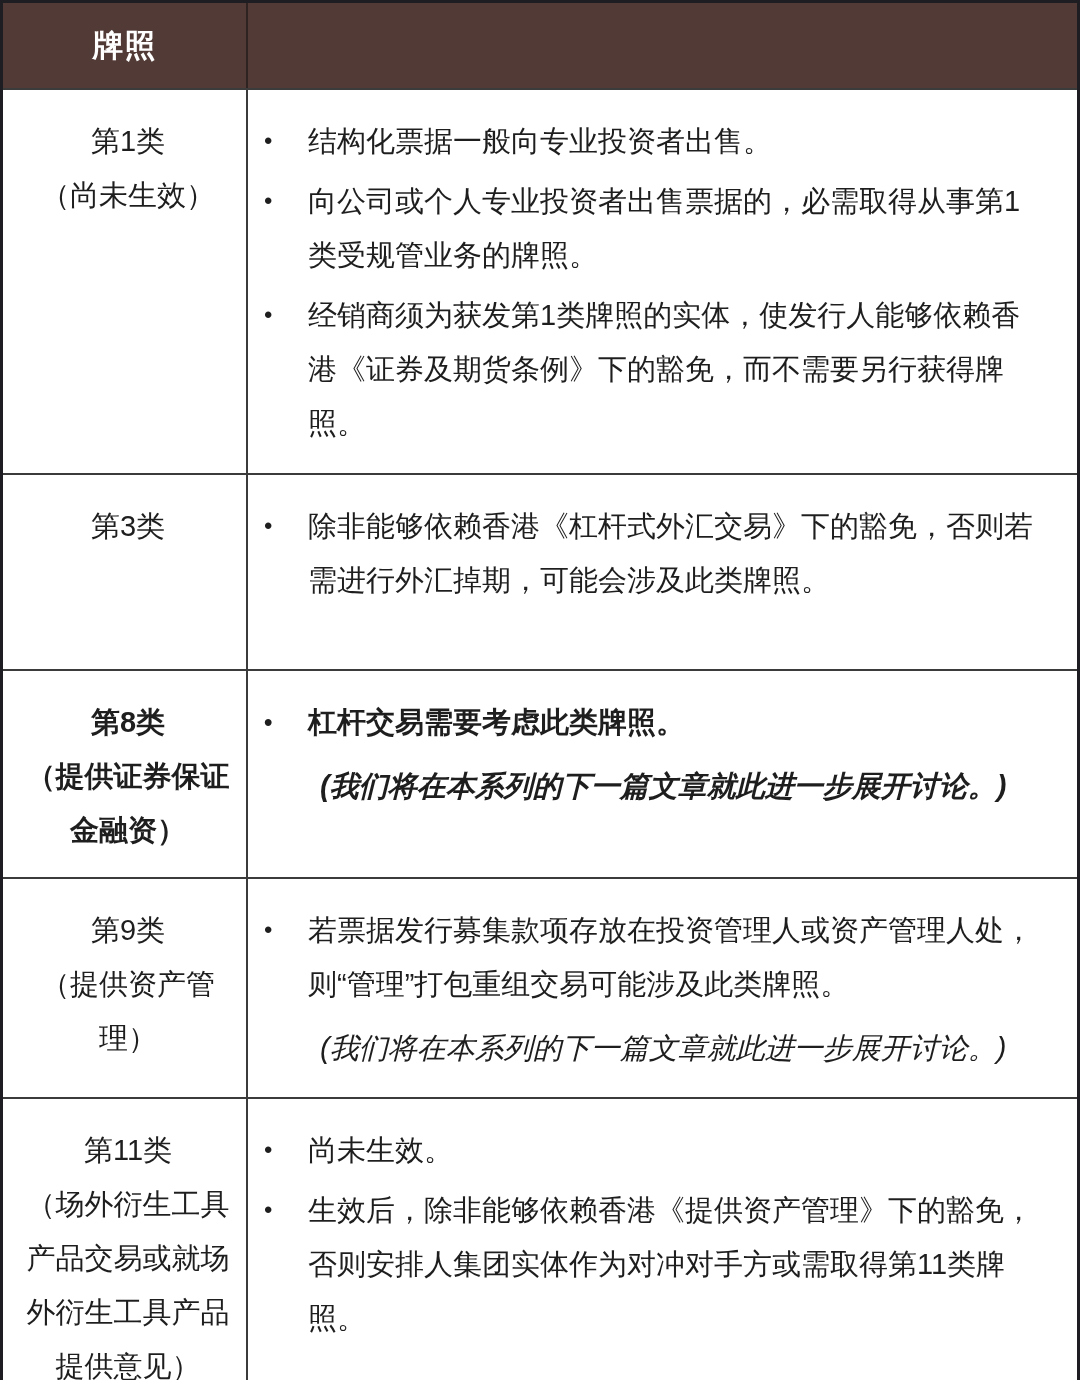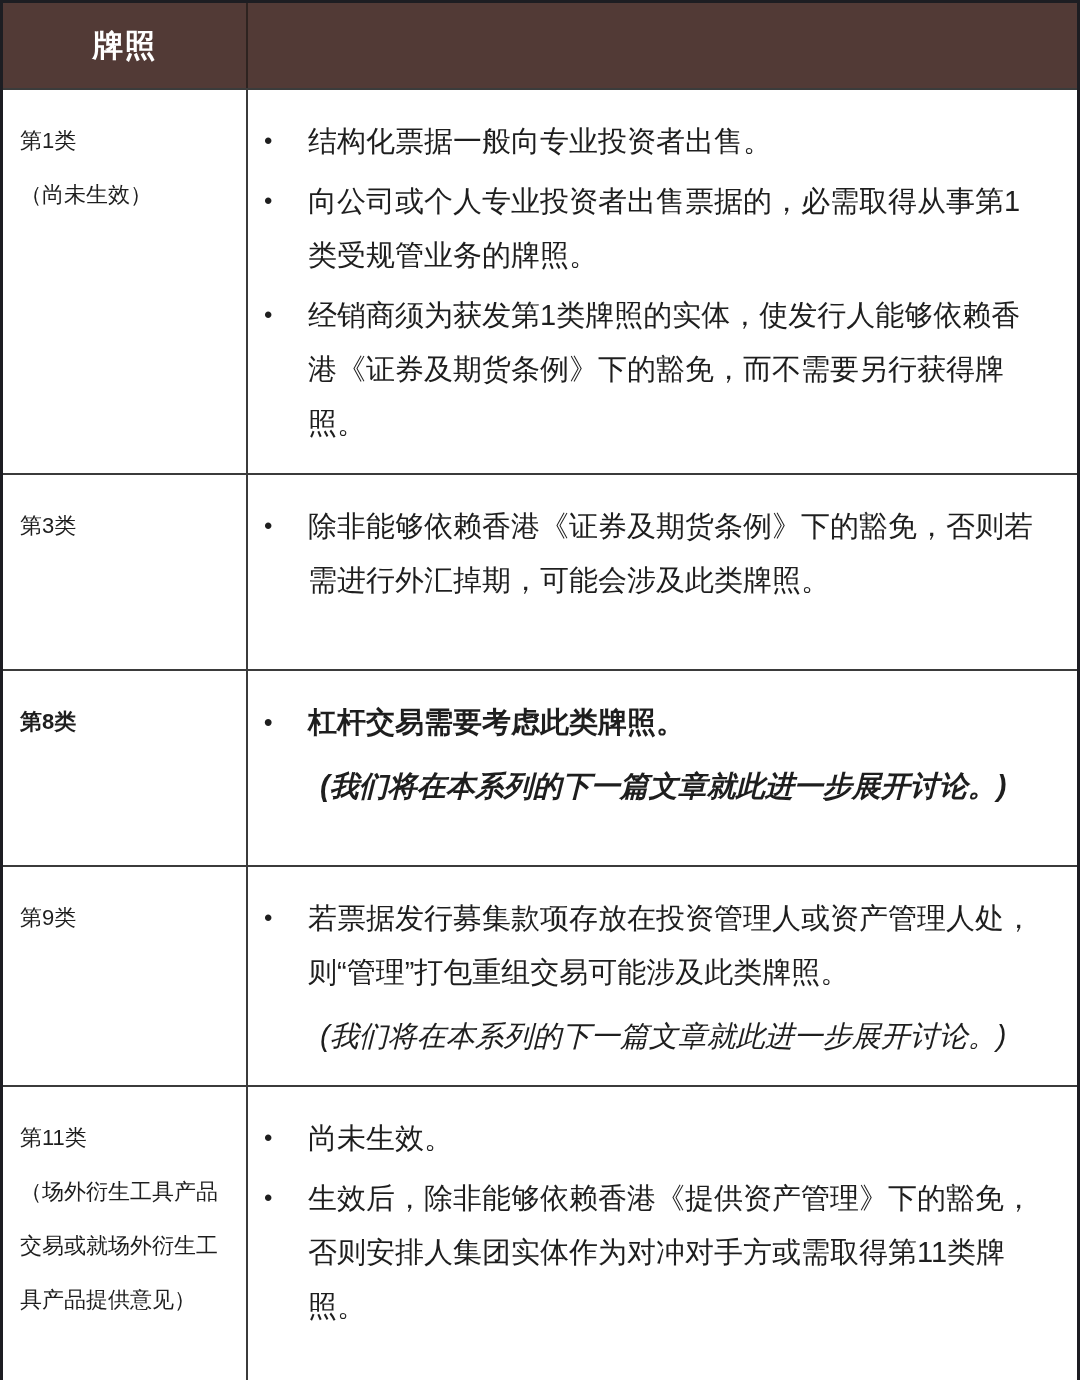--- a/index.html
+++ b/index.html
@@ -51,23 +51,24 @@
     justify-content: center;
     color: #ffffff;
     font-size: 31px;
     font-weight: bold;
     letter-spacing: 1px;
     border-right-color: #2e2320;
   }
   
   .trow.body .cell-left {
     padding: 24px 10px 20px 17px;
-    font-size: 22px;
+    font-size: 29px;
     line-height: 54px;
     color: #1e1e1e;
+    text-align: center;
   }
   .trow.body .cell-right {
     padding: 24px 32px 22px 16px;
     font-size: 29px;
     line-height: 54px;
     color: #1e1e1e;
   }
   .license-class { display: block; }
   .license-detail { display: block; }
   .bullet-item {
@@ -130,41 +131,43 @@
       </div>
     </div>
 
     <div class="trow body r2">
       <div class="cell-left">
         <span class="license-class">第3类</span>
       </div>
       <div class="cell-right">
         <div class="bullet-item">
           <span class="bullet-dot">•</span>
-          <p class="bullet-text">除非能够依赖香港《证券及期货条例》下的豁免，否则若需进行外汇掉期，可能会涉及此类牌照。</p>
+          <p class="bullet-text">除非能够依赖香港《杠杆式外汇交易》下的豁免，否则若需进行外汇掉期，可能会涉及此类牌照。</p>
         </div>
       </div>
     </div>
 
     <div class="trow body r3">
       <div class="cell-left">
         <span class="license-class">第8类</span>
+        <span class="license-detail">（提供证券保证金融资）</span>
       </div>
       <div class="cell-right">
         <div class="bullet-item">
           <span class="bullet-dot">•</span>
           <p class="bullet-text">杠杆交易需要考虑此类牌照。</p>
         </div>
         <p class="note-text">(我们将在本系列的下一篇文章就此进一步展开讨论。)</p>
       </div>
     </div>
 
     <div class="trow body r4">
       <div class="cell-left">
         <span class="license-class">第9类</span>
+        <span class="license-detail">（提供资产管理）</span>
       </div>
       <div class="cell-right">
         <div class="bullet-item">
           <span class="bullet-dot">•</span>
           <p class="bullet-text">若票据发行募集款项存放在投资管理人或资产管理人处，则“管理”打包重组交易可能涉及此类牌照。</p>
         </div>
         <p class="note-text">(我们将在本系列的下一篇文章就此进一步展开讨论。)</p>
       </div>
     </div>
 

